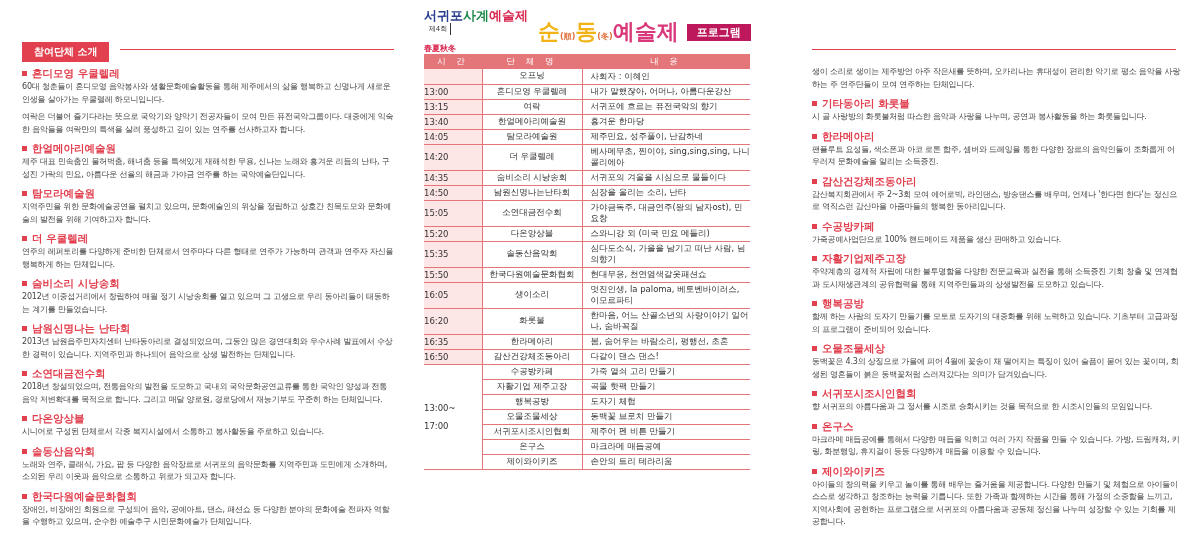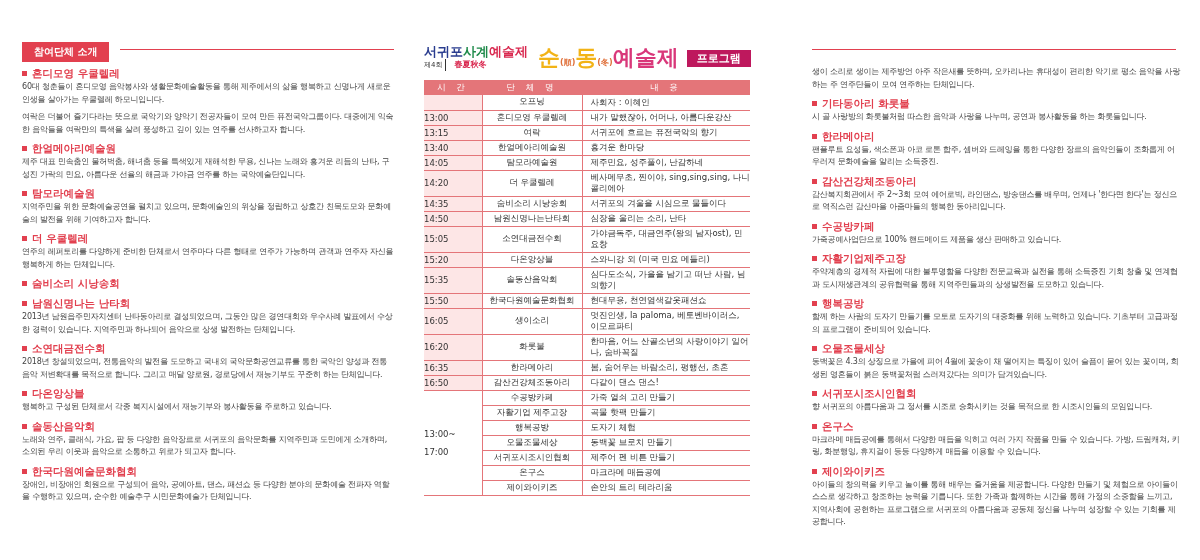--- a/index.html
+++ b/index.html
@@ -16,27 +16,27 @@
   .section-line { position: absolute; left: 98px; right: 0; top: 9px; height: 1px; background: #e2404f; }
   .section-line-full { position: absolute; left: 0; right: 6px; top: 9px; height: 1px; background: #e2404f; }
 
   .groups { margin-top: 6px; }
   .group { margin-bottom: 5px; }
   .group-title { color: #e2404f; font-size: 10.5px; font-weight: bold; line-height: 15px; display: flex; align-items: center; }
   .group-title .bullet { display: inline-block; width: 5px; height: 5px; background: #e2404f; margin-right: 5px; }
   .group-desc { font-size: 8px; line-height: 12.5px; color: #444; letter-spacing: -0.2px; }
 
   
-  .mid-header { position: relative; height: 36px; margin-top: 40px; display: flex; align-items: center; }
+  .mid-header { position: relative; height: 36px; margin-top: 14px; display: flex; align-items: center; }
   .logo-box { display: flex; flex-direction: column; align-items: flex-start; margin-right: 10px; }
   .logo-top { font-size: 13px; font-weight: bold; line-height: 14px; color: #333; }
   .logo-top .c1 { color: #2a3d8f; }
   .logo-top .c2 { color: #d9284f; }
   .logo-top .c3 { color: #1e8a4a; }
-  .logo-bottom { font-size: 8px; line-height: 12px; color: #333; display: flex; gap: 8px; align-items: center; }
+  .logo-bottom { font-size: 8px; line-height: 12px; color: #333; display: flex; gap: 8px; align-items: center; flex-direction: column; }
   .logo-bottom .edition { font-size: 7px; border-right: 1px solid #333; padding-right: 3px; }
   .logo-bottom .seasons { color: #d9284f; font-weight: bold; }
   .festival-title { font-size: 22px; font-weight: bold; display: flex; align-items: baseline; margin-right: 8px; }
   .festival-title .soon { color: #f2b316; }
   .festival-title .dong { color: #f2b316; }
   .festival-title .small { font-size: 8px; color: #e0703a; }
   .festival-title .arts { color: #d9387a; }
   .program-badge { background: #be185d; color: #fff; font-size: 11px; font-weight: bold; padding: 2px 10px; line-height: 13px; }
 
   table.sched { width: 326px; border-collapse: collapse; font-size: 8.5px; margin-top: 4px; }
@@ -87,41 +87,42 @@
           <span class="bullet"></span>
           <span>더 우쿨렐레</span>
         </div>
         <div class="group-desc">연주의 레퍼토리를 다양하게 준비한 단체로서 연주마다 다른 형태로 연주가 가능하며 관객과 연주자 자신을 행복하게 하는 단체입니다.</div>
       </div>
     <div class="group">
         <div class="group-title">
           <span class="bullet"></span>
           <span>숨비소리 시낭송회</span>
         </div>
+        <div class="group-desc">2012년 이중섭거리에서 창립하여 매월 정기 시낭송회를 열고 있으며 그 고생으로 우리 동아리들이 태동하는 계기를 만들었습니다.</div>
       </div>
     <div class="group">
         <div class="group-title">
           <span class="bullet"></span>
           <span>남원신명나는 난타회</span>
         </div>
         <div class="group-desc">2013년 남원읍주민자치센터 난타동아리로 결성되었으며, 그동안 많은 경연대회와 우수사례 발표에서 수상한 경력이 있습니다. 지역주민과 하나되어 음악으로 상생 발전하는 단체입니다.</div>
       </div>
     <div class="group">
         <div class="group-title">
           <span class="bullet"></span>
           <span>소연대금전수회</span>
         </div>
         <div class="group-desc">2018년 창설되었으며, 전통음악의 발전을 도모하고 국내외 국악문화공연교류를 통한 국악인 양성과 전통음악 저변확대를 목적으로 합니다. 그리고 매달 양로원, 경로당에서 재능기부도 꾸준히 하는 단체입니다.</div>
       </div>
     <div class="group">
         <div class="group-title">
           <span class="bullet"></span>
           <span>다온앙상블</span>
         </div>
-        <div class="group-desc">행복하고 구성된 단체로서 각종 복지시설에서 재능기부와 봉사활동을 주로하고 있습니다.</div>
+        <div class="group-desc">시니어로 구성된 단체로서 각종 복지시설에서 소통하고 봉사활동을 주로하고 있습니다.</div>
       </div>
     <div class="group">
         <div class="group-title">
           <span class="bullet"></span>
           <span>솔동산음악회</span>
         </div>
         <div class="group-desc">노래와 연주, 클래식, 가요, 팝 등 다양한 음악장르로 서귀포의 음악문화를 지역주민과 도민에게 소개하며, 소외된 우리 이웃과 음악으로 소통하고 위로가 되고자 합니다.</div>
       </div>
     <div class="group">
         <div class="group-title">

